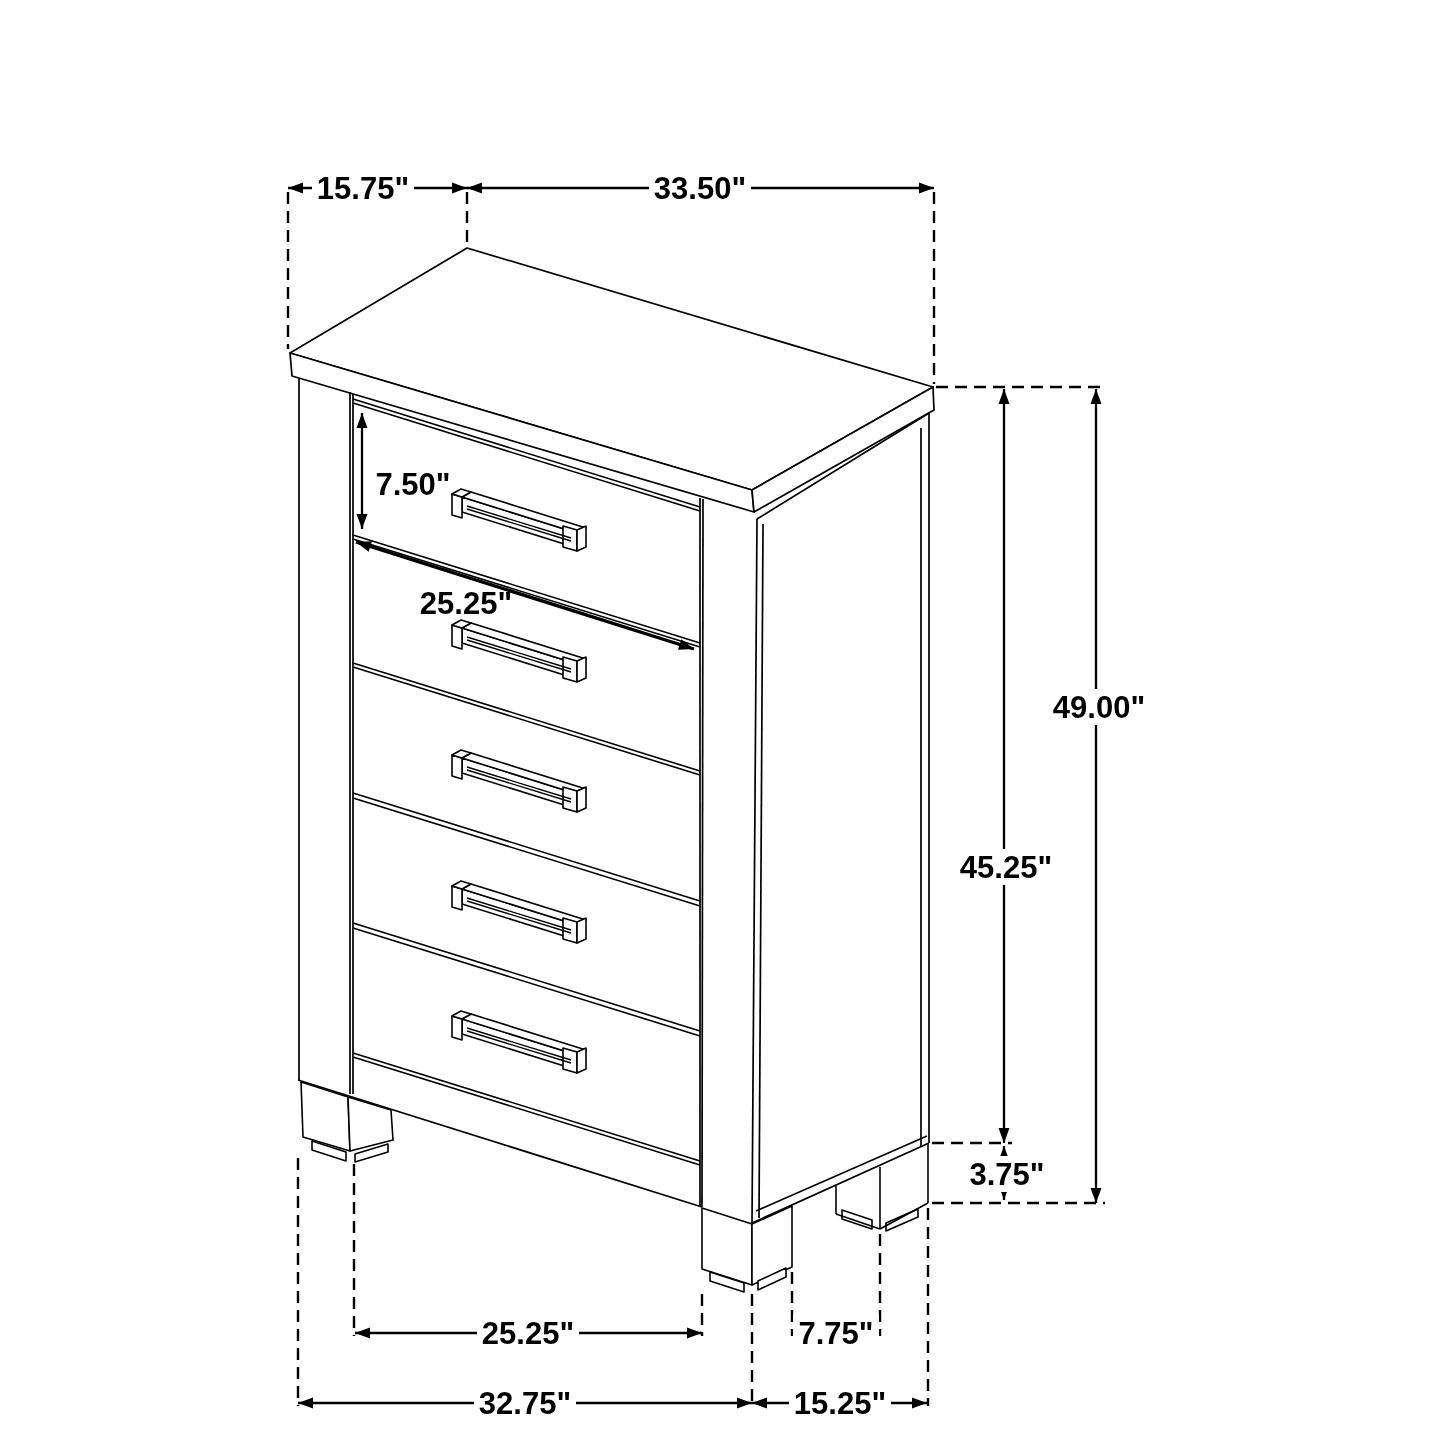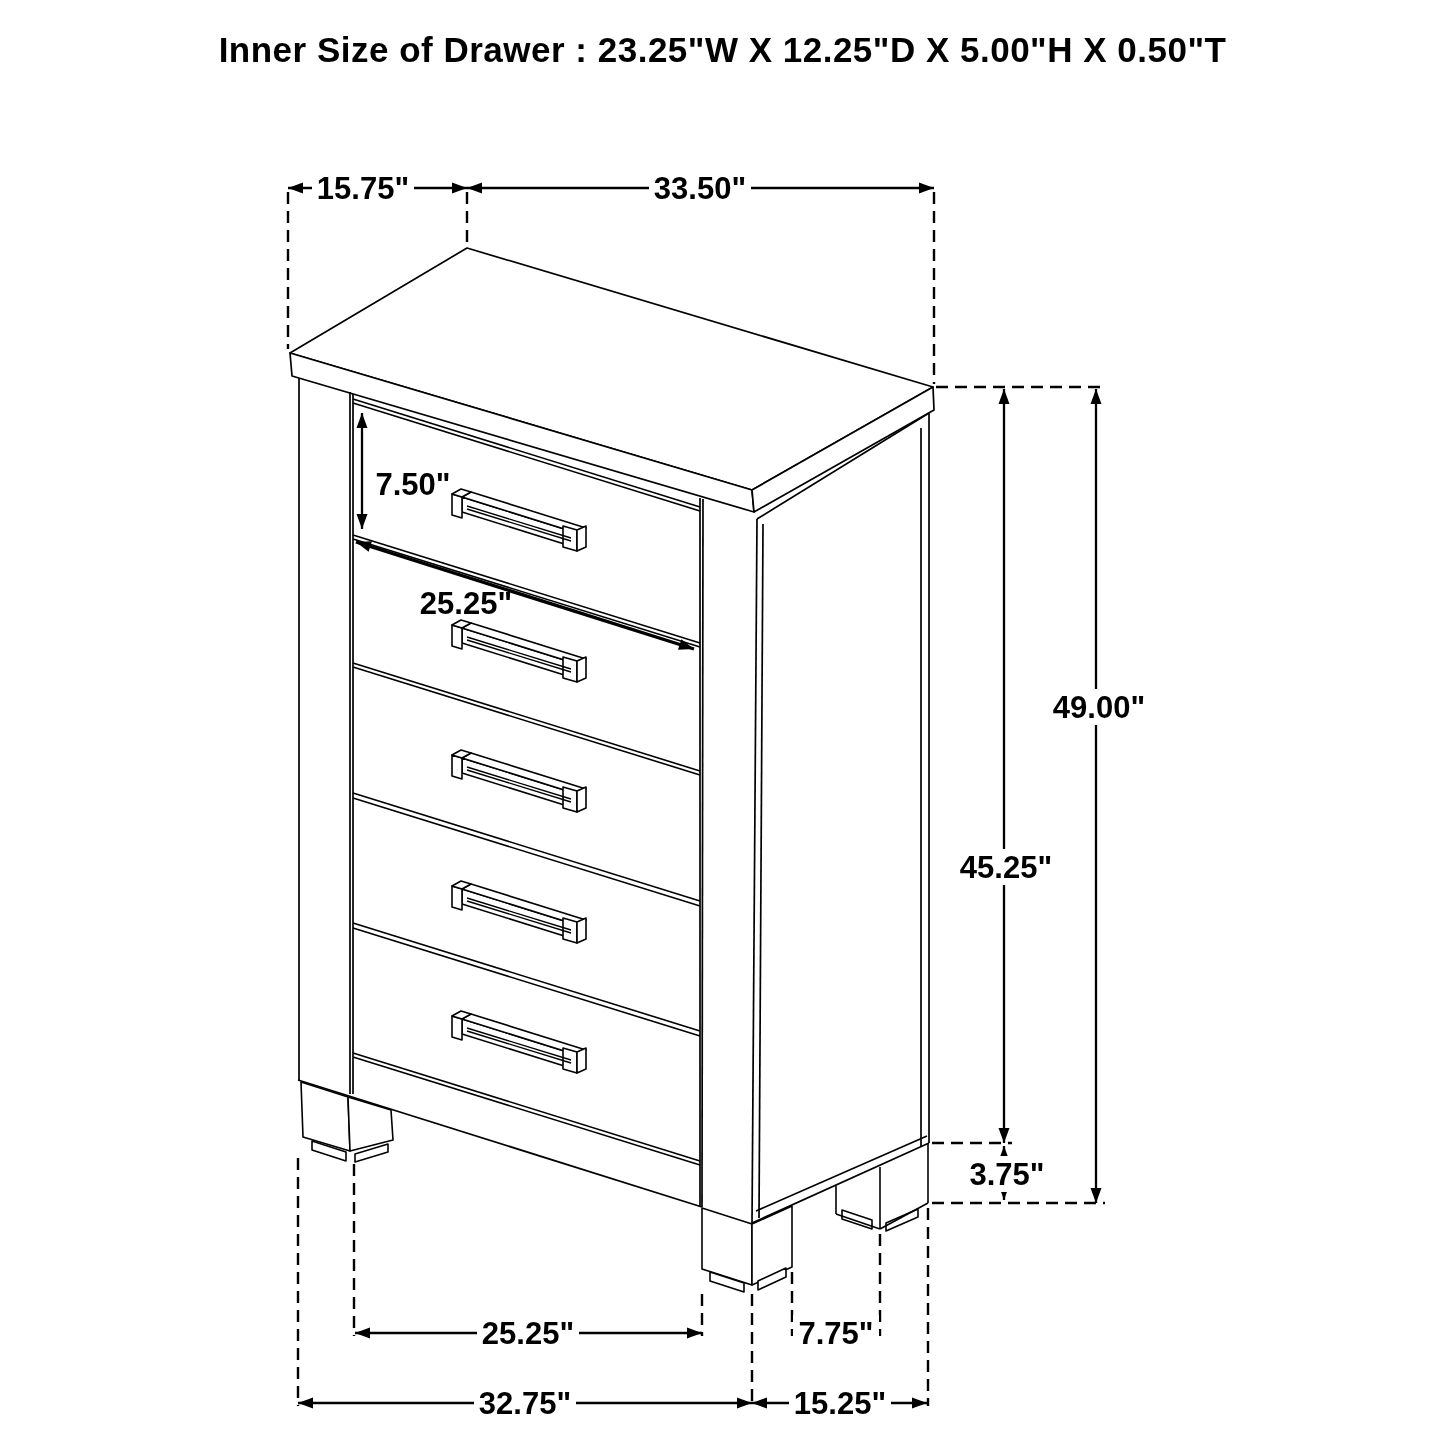--- a/index.html
+++ b/index.html
@@ -192,14 +192,13 @@
         <text x="525" y="1403" text-anchor="middle" dominant-baseline="central" class="dimlabel">32.75"</text>
       </g>
       <g>
         <line x1="752" y1="1403" x2="927" y2="1403" stroke="#000000" stroke-width="2.3" stroke-linecap="butt"></line>
         <polygon points="752,1403 767,1397.5 767,1408.5" fill="#000000"></polygon>
         <polygon points="927,1403 912,1408.5 912,1397.5" fill="#000000"></polygon>
         <rect x="789" y="1385" width="102" height="36" fill="#ffffff"></rect>
         <text x="840" y="1403" text-anchor="middle" dominant-baseline="central" class="dimlabel">15.25"</text>
       </g>
     </svg>
-  <div id="diagram-title">Inner Size of Drawer : 23.25"W X 12.25"D X 5.00"H X 0.50"T</div>
 </div>
 
 </body></html>

